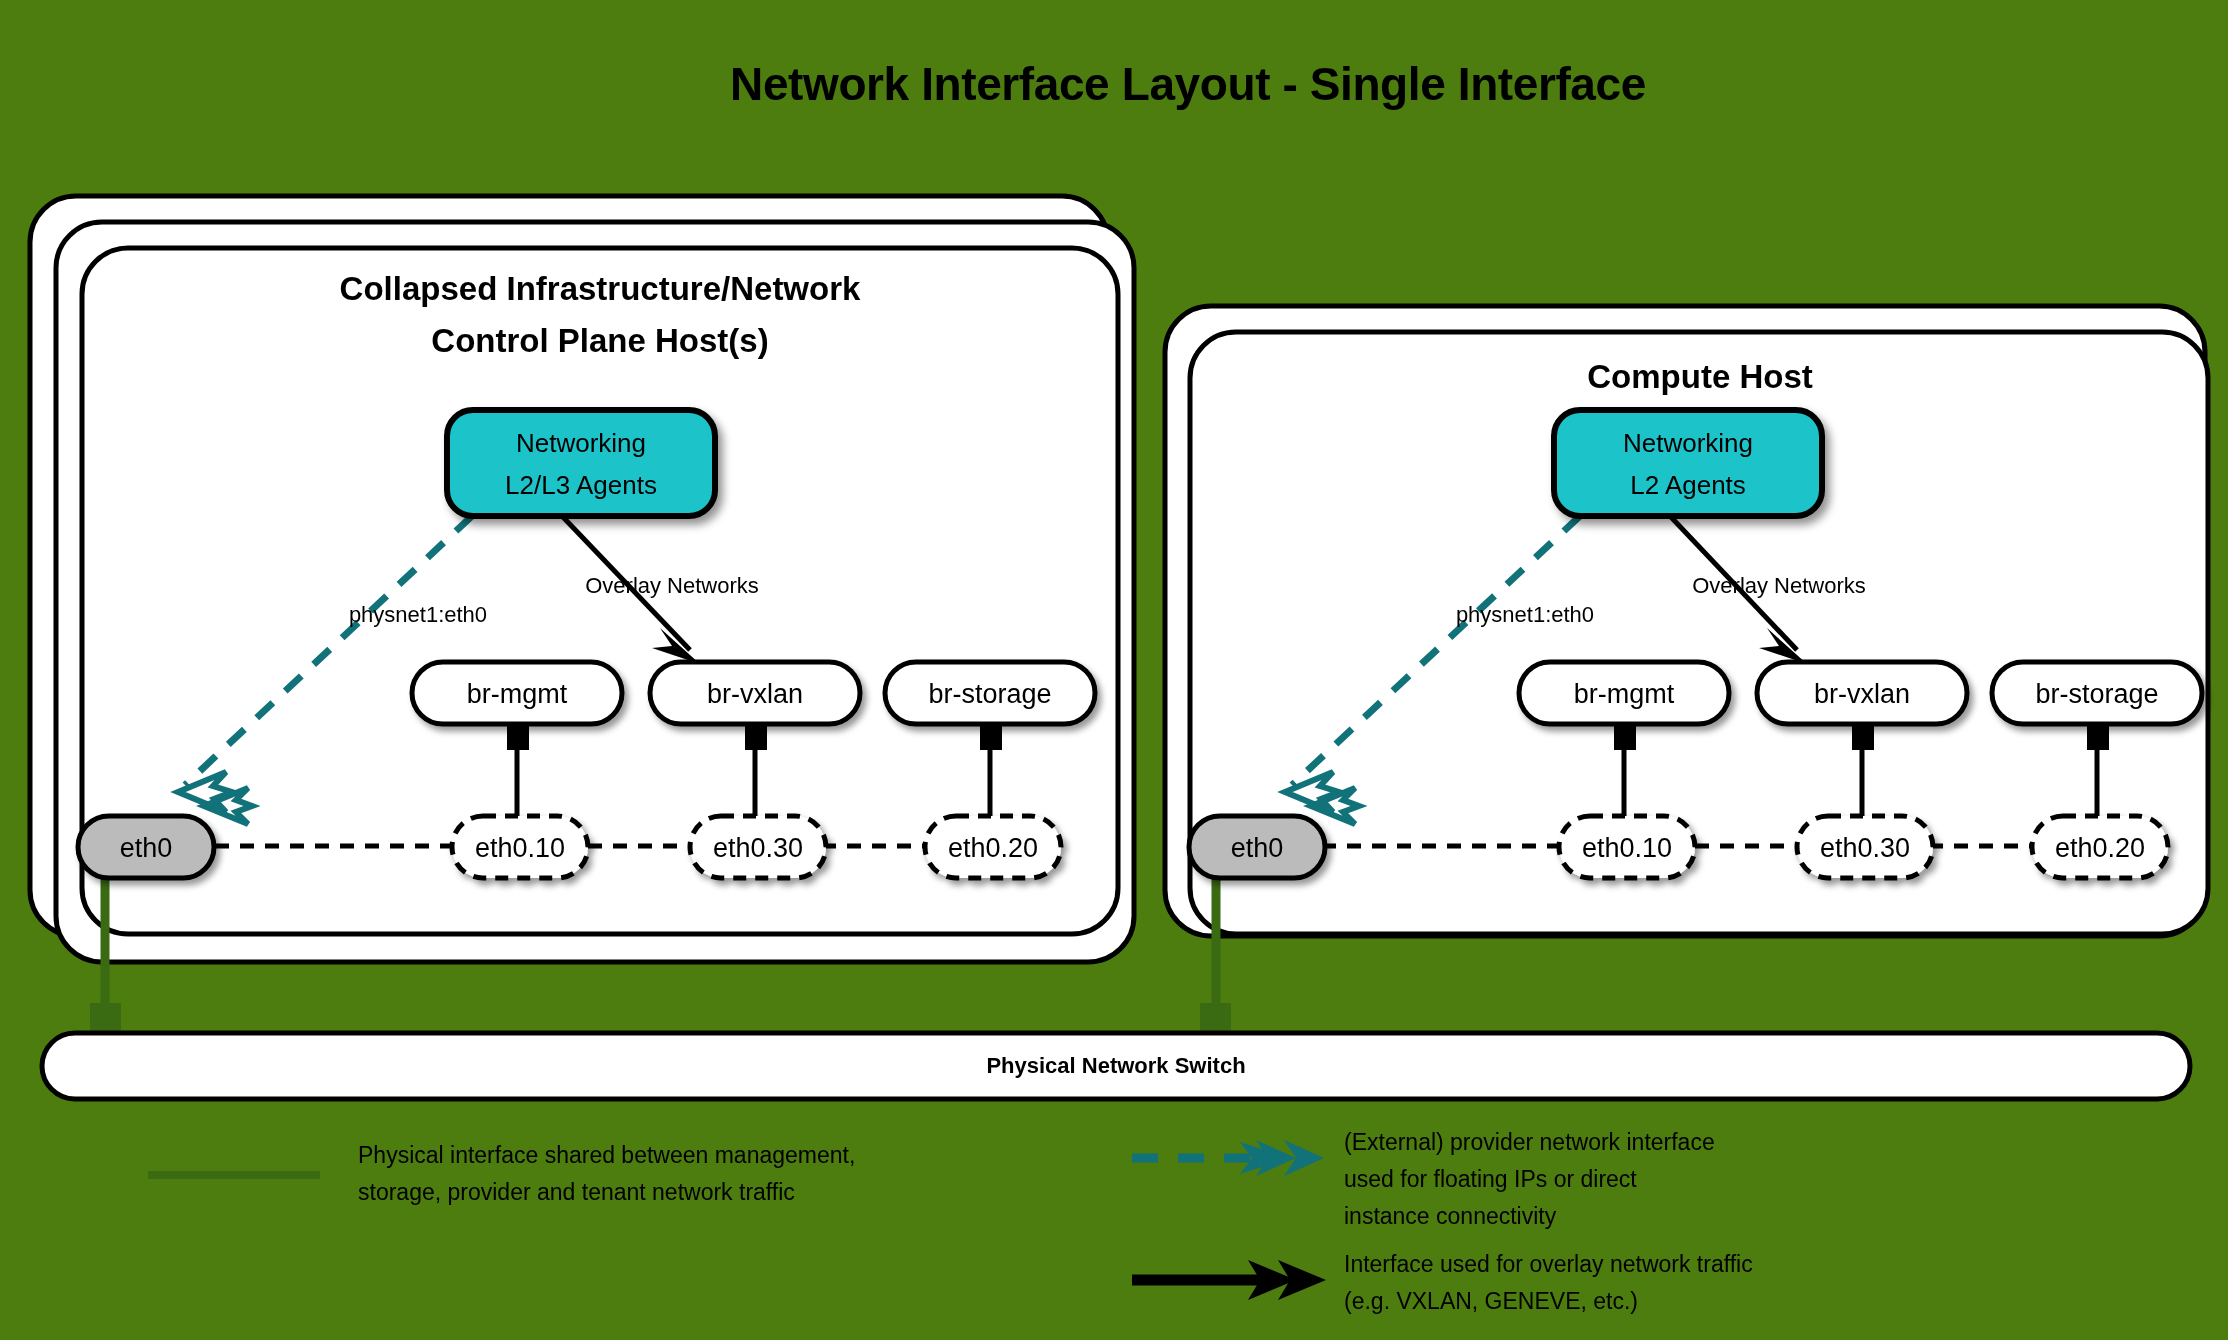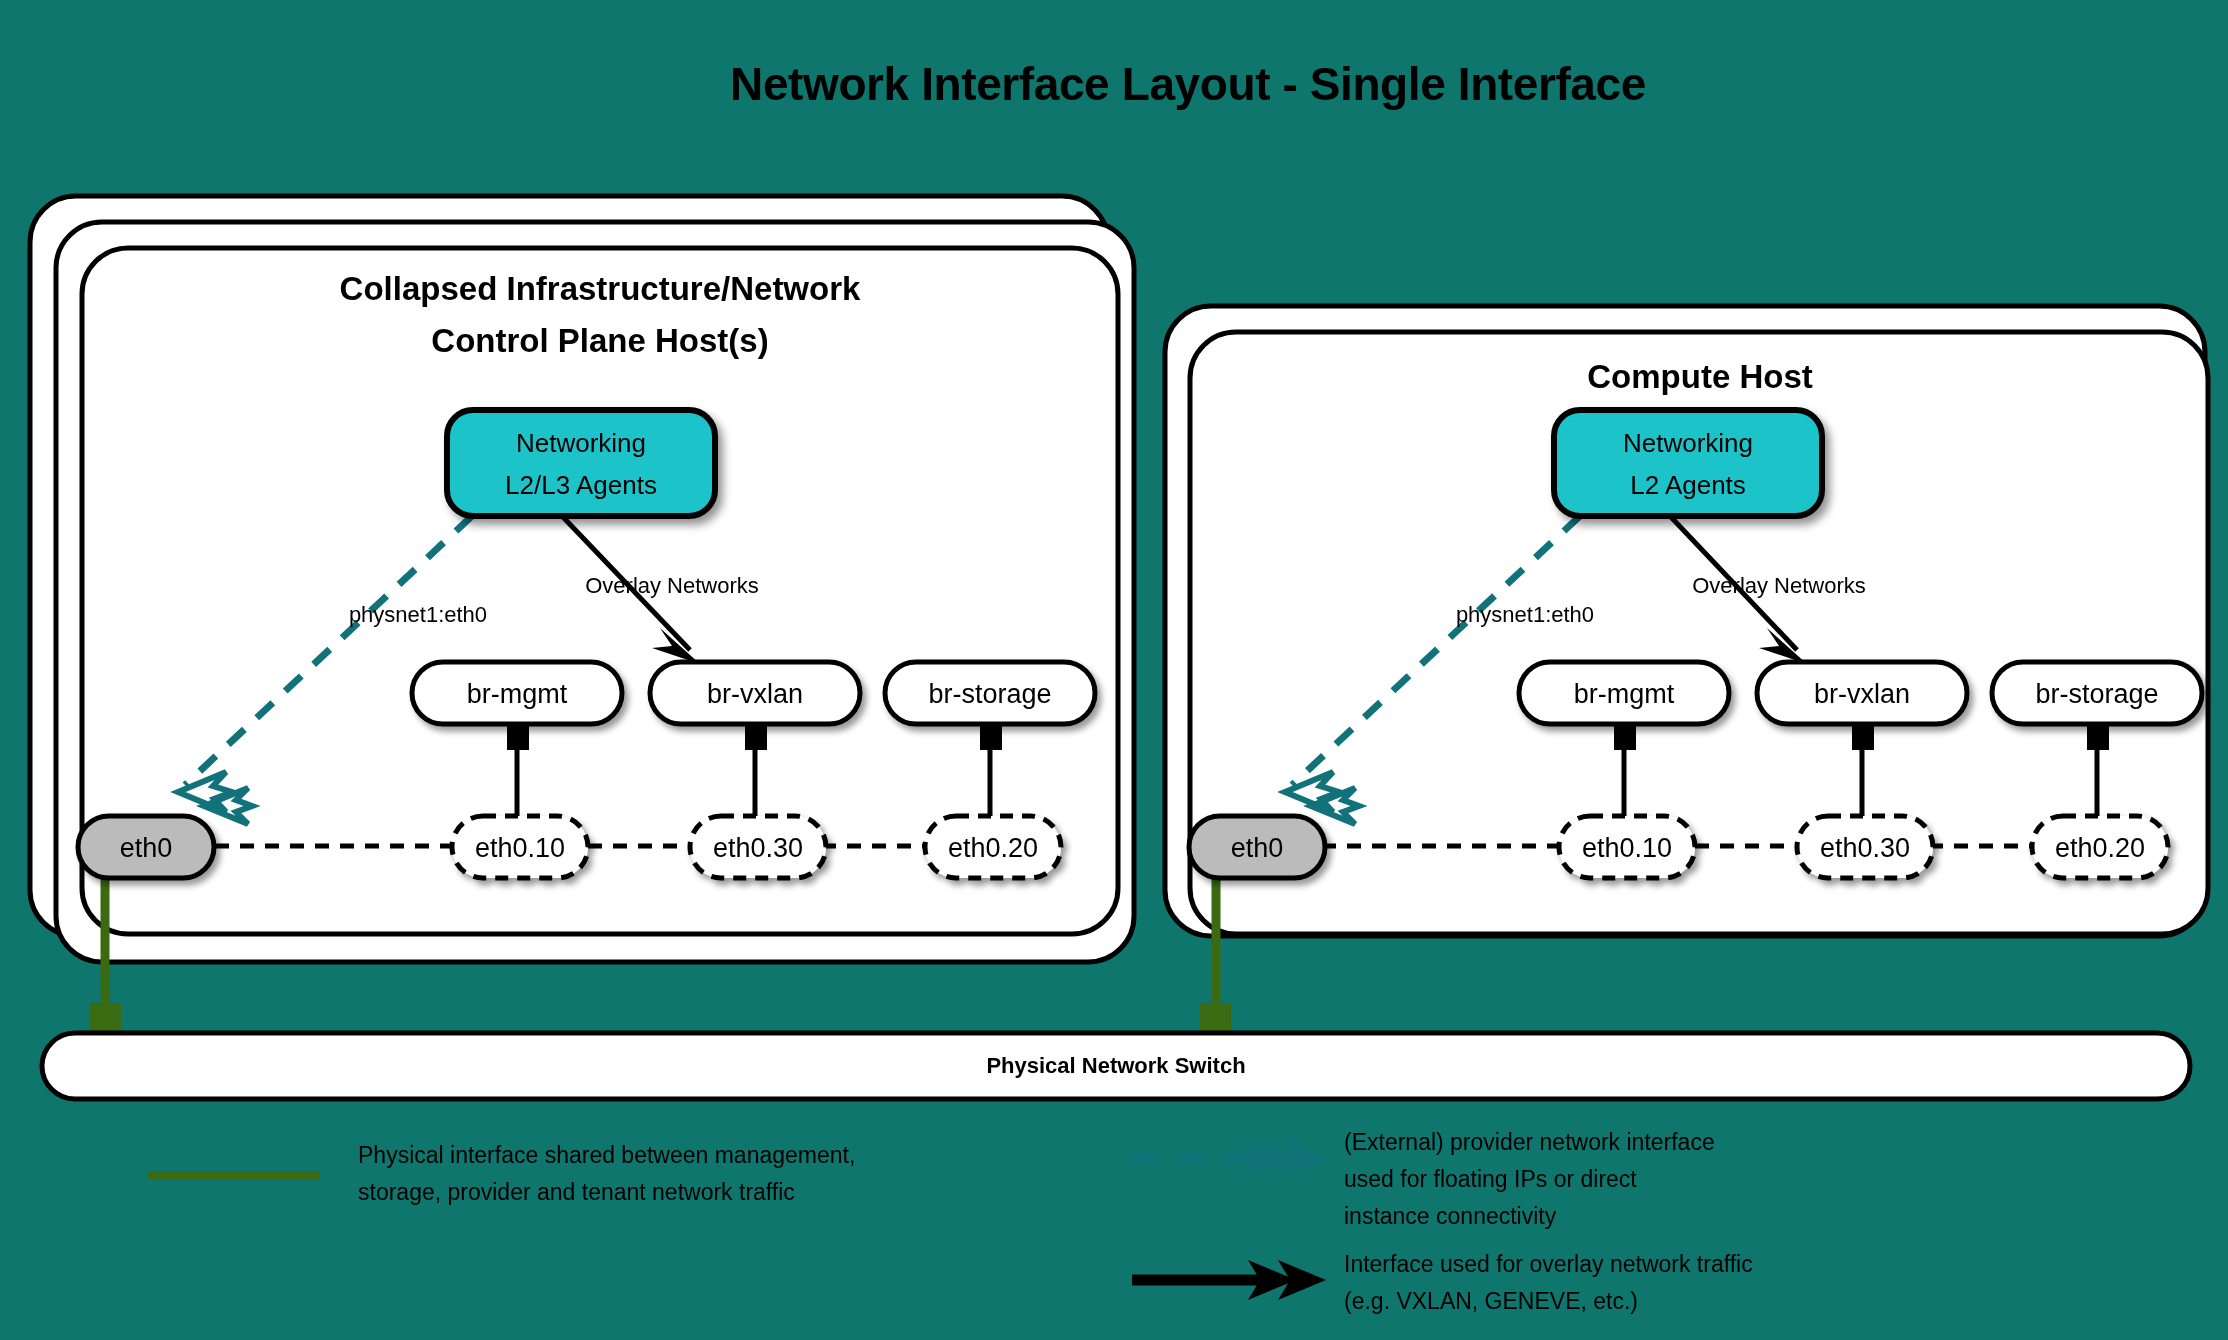--- a/index.html
+++ b/index.html
@@ -1,17 +1,17 @@
 <!DOCTYPE html>
 <html><head>
 <meta charset="utf-8">
 <style>
   html,body{margin:0;padding:0;background:#ffffff;}
   body{width:2228px;height:1340px;font-family:"Liberation Sans",sans-serif;color:#000;}
-  #stage{position:relative;width:2228px;height:1340px;overflow:hidden;background:#0f766e;}
+  #stage{position:relative;width:2228px;height:1340px;overflow:hidden;background:#4d7c0f;}
   svg#canvas{position:absolute;left:0;top:0;width:2228px;height:1340px;}
   .t{font-family:"Liberation Sans",sans-serif;fill:#000;}
   .title{font-size:46px;font-weight:bold;text-anchor:middle;letter-spacing:-0.4px;}
   .hosttitle{font-size:33px;font-weight:bold;text-anchor:middle;}
   .agentlbl{font-size:26px;text-anchor:middle;}
   .bridgelbl{font-size:27px;text-anchor:middle;}
   .vlanlbl{font-size:27px;text-anchor:middle;}
   .ethlbl{font-size:27px;text-anchor:middle;}
   .edgelbl{font-size:22px;text-anchor:middle;}
   .switchlbl{font-size:22px;font-weight:bold;text-anchor:middle;}

